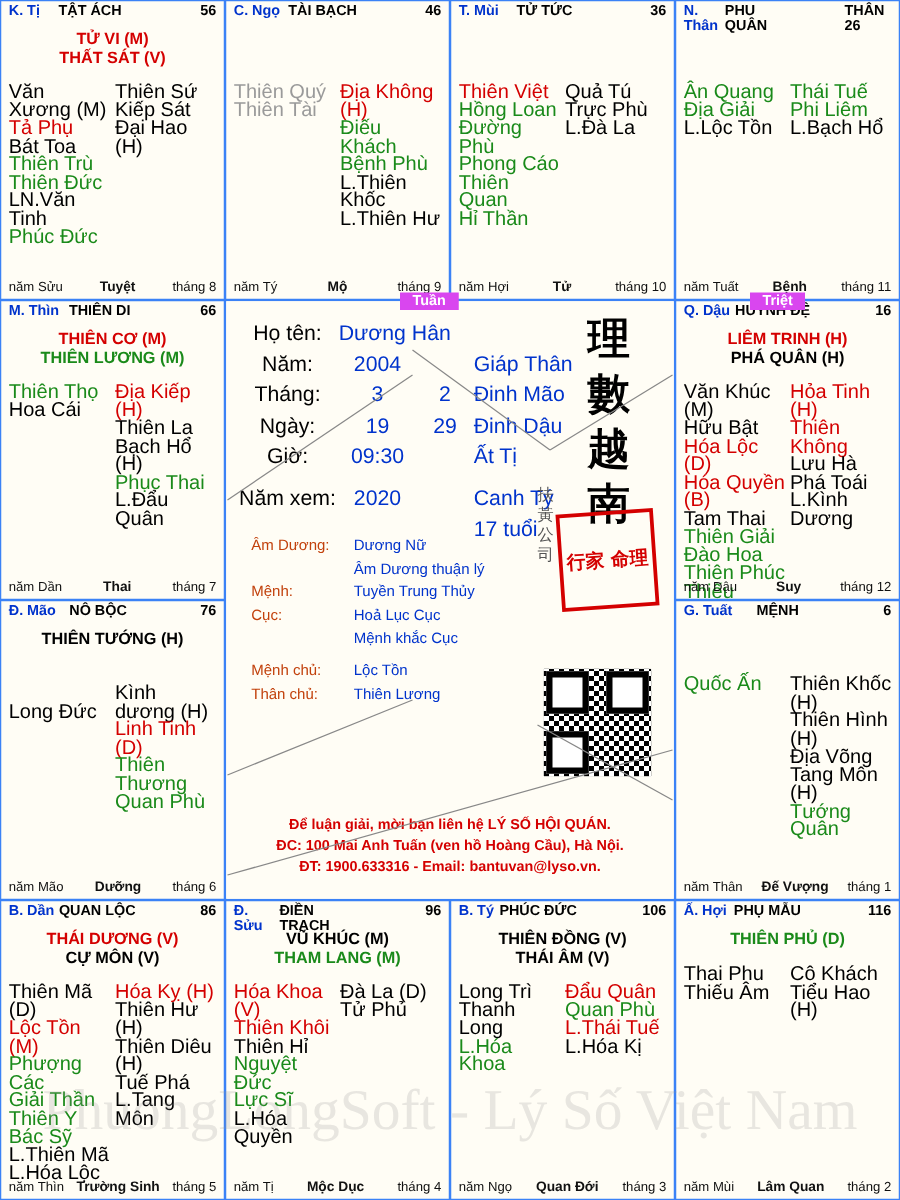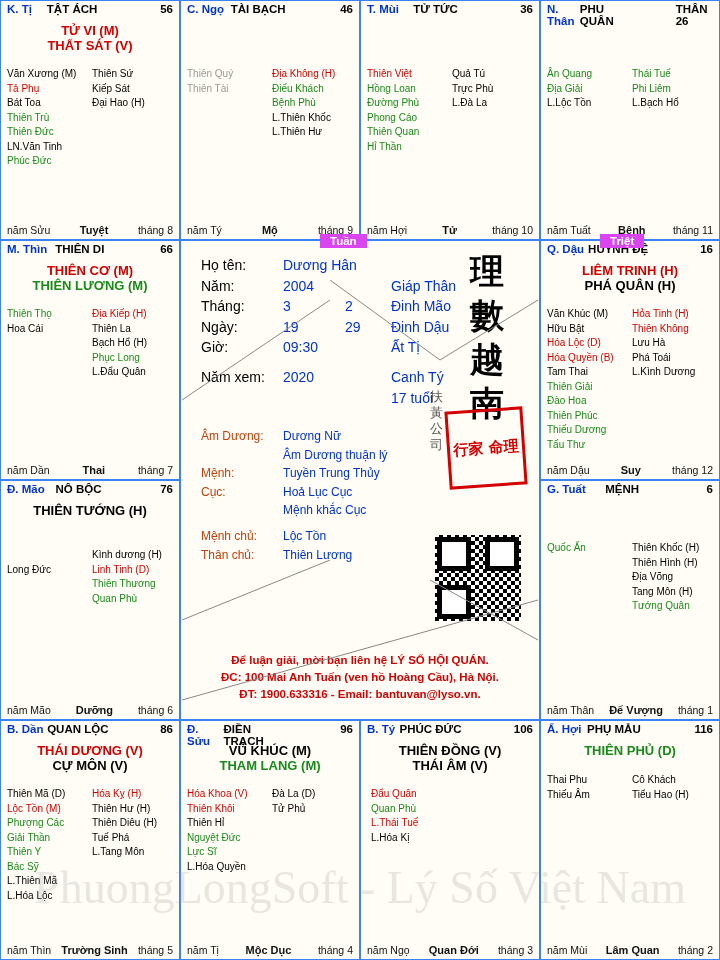--- a/index.html
+++ b/index.html
@@ -40,21 +40,21 @@
     text-align:center;line-height:15px;
   }
   .majors div{font-weight:bold;font-size:13px;}
   .m-red{color:#d40000;}
   .m-green{color:#1a8a1a;}
   .m-black{color:#000;}
   .cols{
     position:absolute;top:66px;left:0;width:100%;
     display:flex;box-sizing:border-box;padding:0 6px;
   }
-  .col{width:50%;line-height:14.5px;font-size:10px;}
+  .col{width:50%;line-height:14.5px;font-size:16px;}
   .col.right{padding-left:4px;}
   .s-black{color:#000;}
   .s-red{color:#d40000;}
   .s-green{color:#1a8a1a;}
   .s-gray{color:#9a9a9a;}
   .footer{
     position:absolute;bottom:3px;left:0;width:100%;
     display:flex;justify-content:space-between;align-items:center;
     padding:0 6px;box-sizing:border-box;font-size:10.5px;
   }
@@ -63,21 +63,21 @@
     position:absolute;left:181px;top:241px;width:358px;height:478px;
     box-sizing:border-box;
     background:#fffdf5;
   }
   .badge{
     position:absolute;background:#d946ef;color:#fff;font-weight:bold;
     font-size:11.5px;padding:1px 10px;z-index:6;
   }
   #badge-tuan{left:320px;top:234px;}
   #badge-triet{left:600px;top:234px;}
-  .info{position:absolute;left:20px;top:16px;width:330px;font-size:14px;color:#0033cc;}
+  .info{position:absolute;left:8px;top:16px;width:330px;font-size:17px;color:#0033cc;text-align:center;}
   .info .row{display:flex;margin-bottom:4.5px;}
   .info .lbl{width:82px;color:#000;}
   .info .v1{width:62px;}
   .info .v2{width:46px;}
   .info .v3{}
   .infolist{position:absolute;left:20px;top:188px;width:340px;font-size:12px;color:#0033cc;}
   .infolist .row{display:flex;margin-bottom:4.5px;}
   .infolist .lbl{width:82px;color:#c2410c;}
   .bigchars{
     position:absolute;right:14px;top:8px;width:76px;text-align:center;
@@ -261,21 +261,21 @@
     </div>
     <div class="cols">
       <div class="col">
         <div class="s-green">Thiên Thọ</div>
         <div class="s-black">Hoa Cái</div>
       </div>
       <div class="col right">
         <div class="s-red">Địa Kiếp (H)</div>
         <div class="s-black">Thiên La</div>
         <div class="s-black">Bạch Hổ (H)</div>
-        <div class="s-green">Phục Long</div>
+        <div class="s-green">Phục Thai</div>
         <div class="s-black">L.Đẩu Quân</div>
       </div>
     </div>
     <div class="footer">
       <span>năm Dần</span>
       <span class="mid">Thai</span>
       <span>tháng 7</span>
     </div>
   </div>
 
@@ -444,20 +444,25 @@
     <div class="hdr">
       <span class="branch">B. Tý</span>
       <span class="palace">PHÚC ĐỨC</span>
       <span class="num">106</span>
     </div>
     <div class="majors">
       <div class="m-black">THIÊN ĐỒNG (V)</div>
       <div class="m-black">THÁI ÂM (V)</div>
     </div>
     <div class="cols">
+      <div class="col">
+        <div class="s-black">Long Trì</div>
+        <div class="s-black">Thanh Long</div>
+        <div class="s-green">L.Hóa Khoa</div>
+      </div>
       <div class="col right">
         <div class="s-red">Đẩu Quân</div>
         <div class="s-green">Quan Phù</div>
         <div class="s-red">L.Thái Tuế</div>
         <div class="s-black">L.Hóa Kị</div>
       </div>
     </div>
     <div class="footer">
       <span>năm Ngọ</span>
       <span class="mid">Quan Đới</span>

